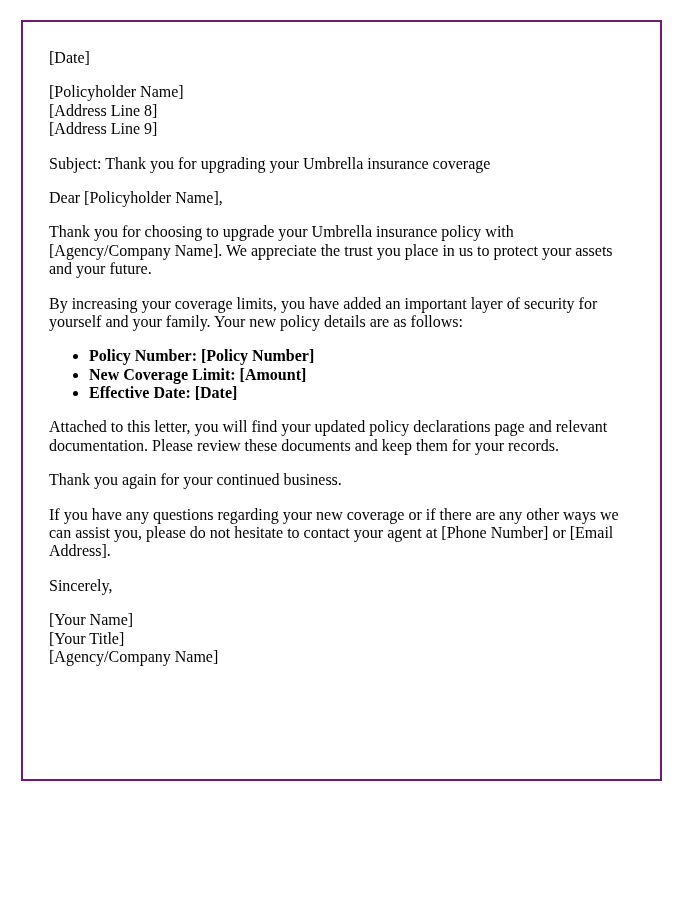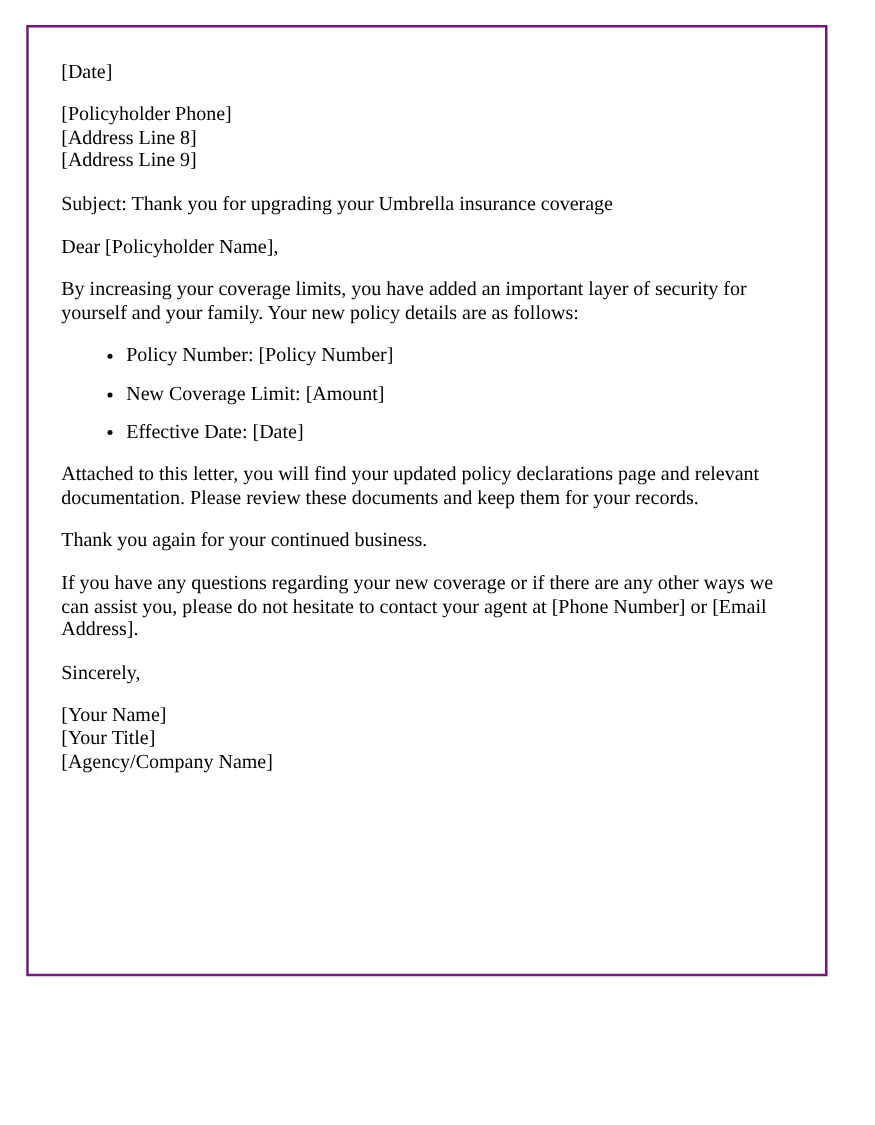--- a/index.html
+++ b/index.html
@@ -30,40 +30,42 @@
   .letter p {
     margin: 16px 0;
     line-height: 1.15;
   }
   .letter ul {
     margin: 16px 0;
     padding-left: 40px;
     line-height: 1.15;
   }
   .letter li {
-    margin: 12px;
+    margin: 0;
+    font-weight: bold;
   }
 </style>
 </head>
 <body>
 
 <div class="letter">
 
   <p>[Date]</p>
 
   <p>
-    <span>[Policyholder Phone]</span><br>
+    <span>[Policyholder Name]</span><br>
     <span>[Address Line 8]</span><br>
     <span>[Address Line 9]</span>
   </p>
 
   <p>Subject: Thank you for upgrading your Umbrella insurance coverage</p>
 
   <p>Dear [Policyholder Name],</p>
 
+  <p>Thank you for choosing to upgrade your Umbrella insurance policy with [Agency/Company Name]. We appreciate the trust you place in us to protect your assets and your future.</p>
 
   <p>By increasing your coverage limits, you have added an important layer of security for yourself and your family. Your new policy details are as follows:</p>
 
   <ul>
     <li>Policy Number: [Policy Number]</li>
     <li>New Coverage Limit: [Amount]</li>
     <li>Effective Date: [Date]</li>
   </ul>
 
   <p>Attached to this letter, you will find your updated policy declarations page and relevant documentation. Please review these documents and keep them for your records.</p>

